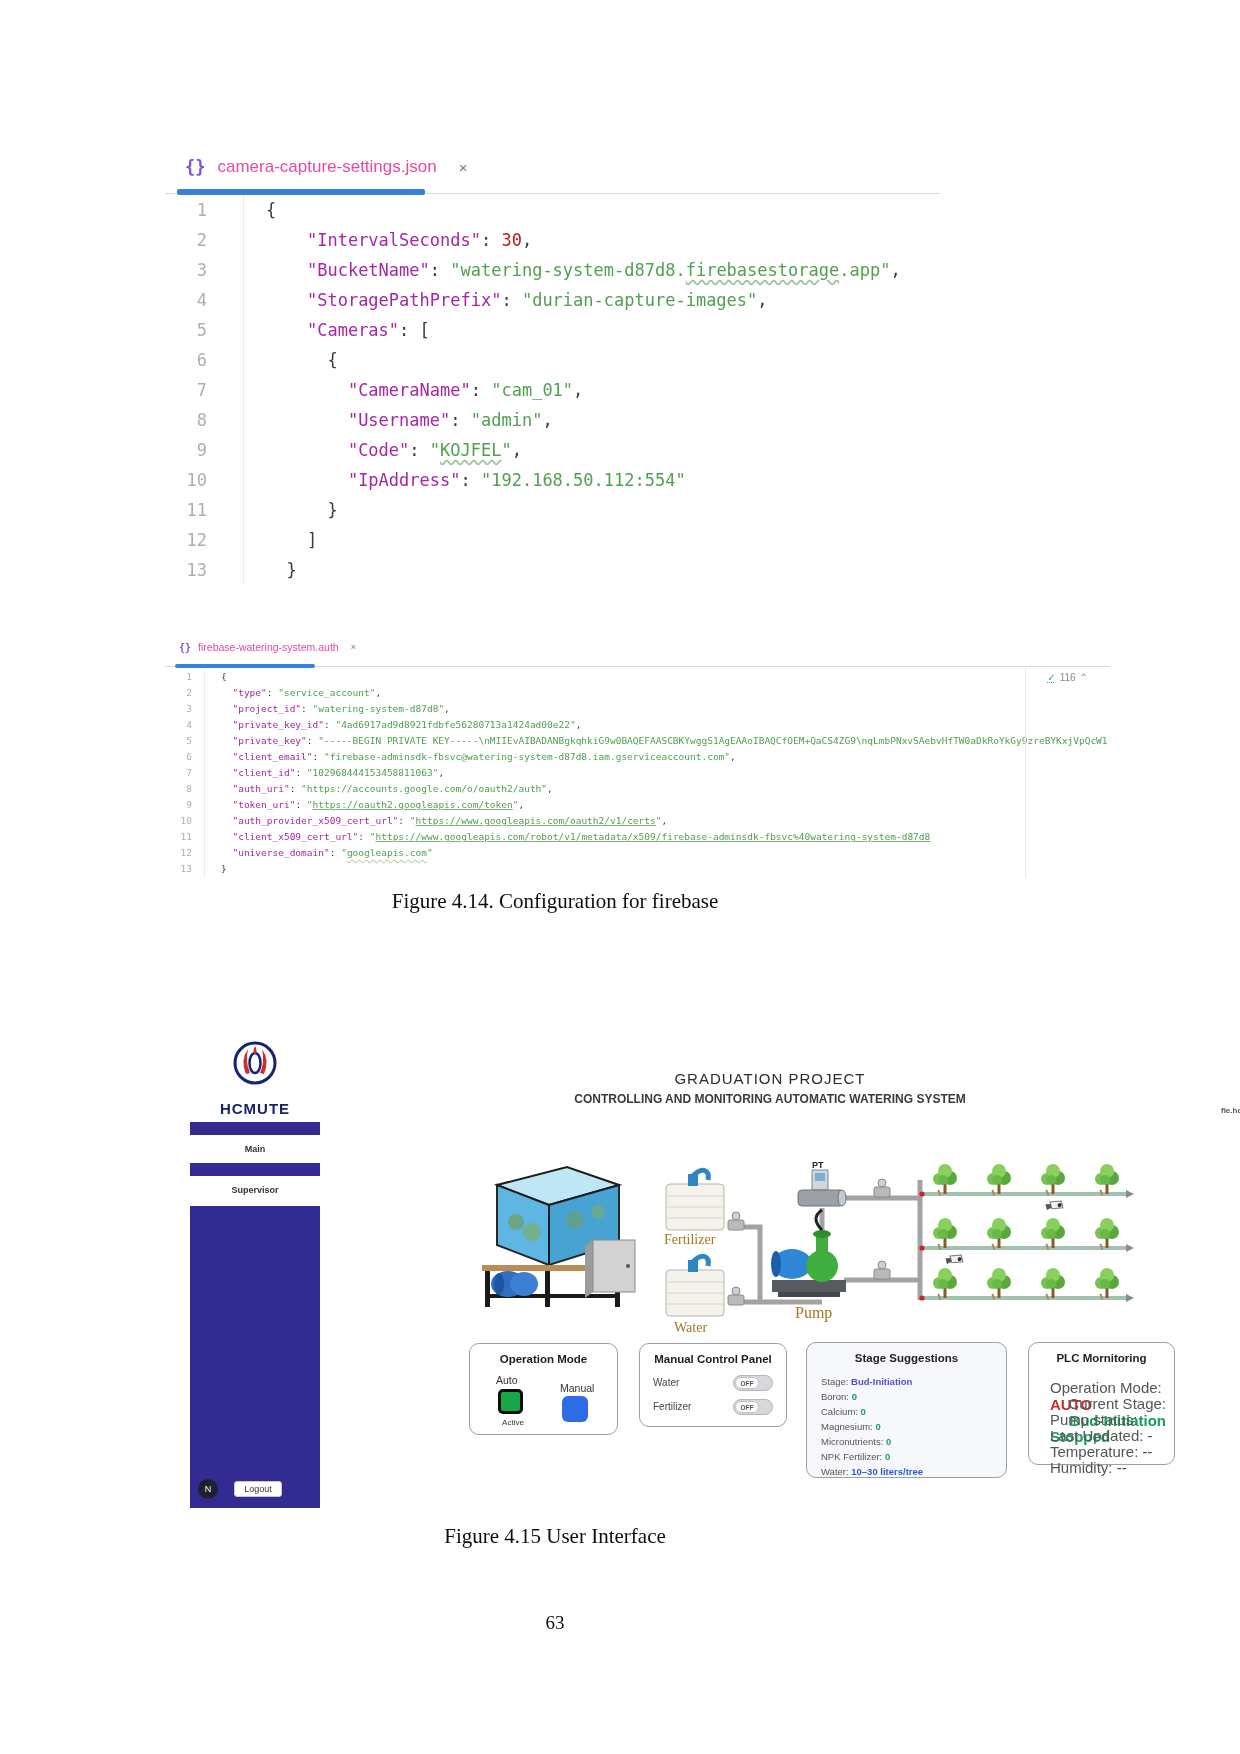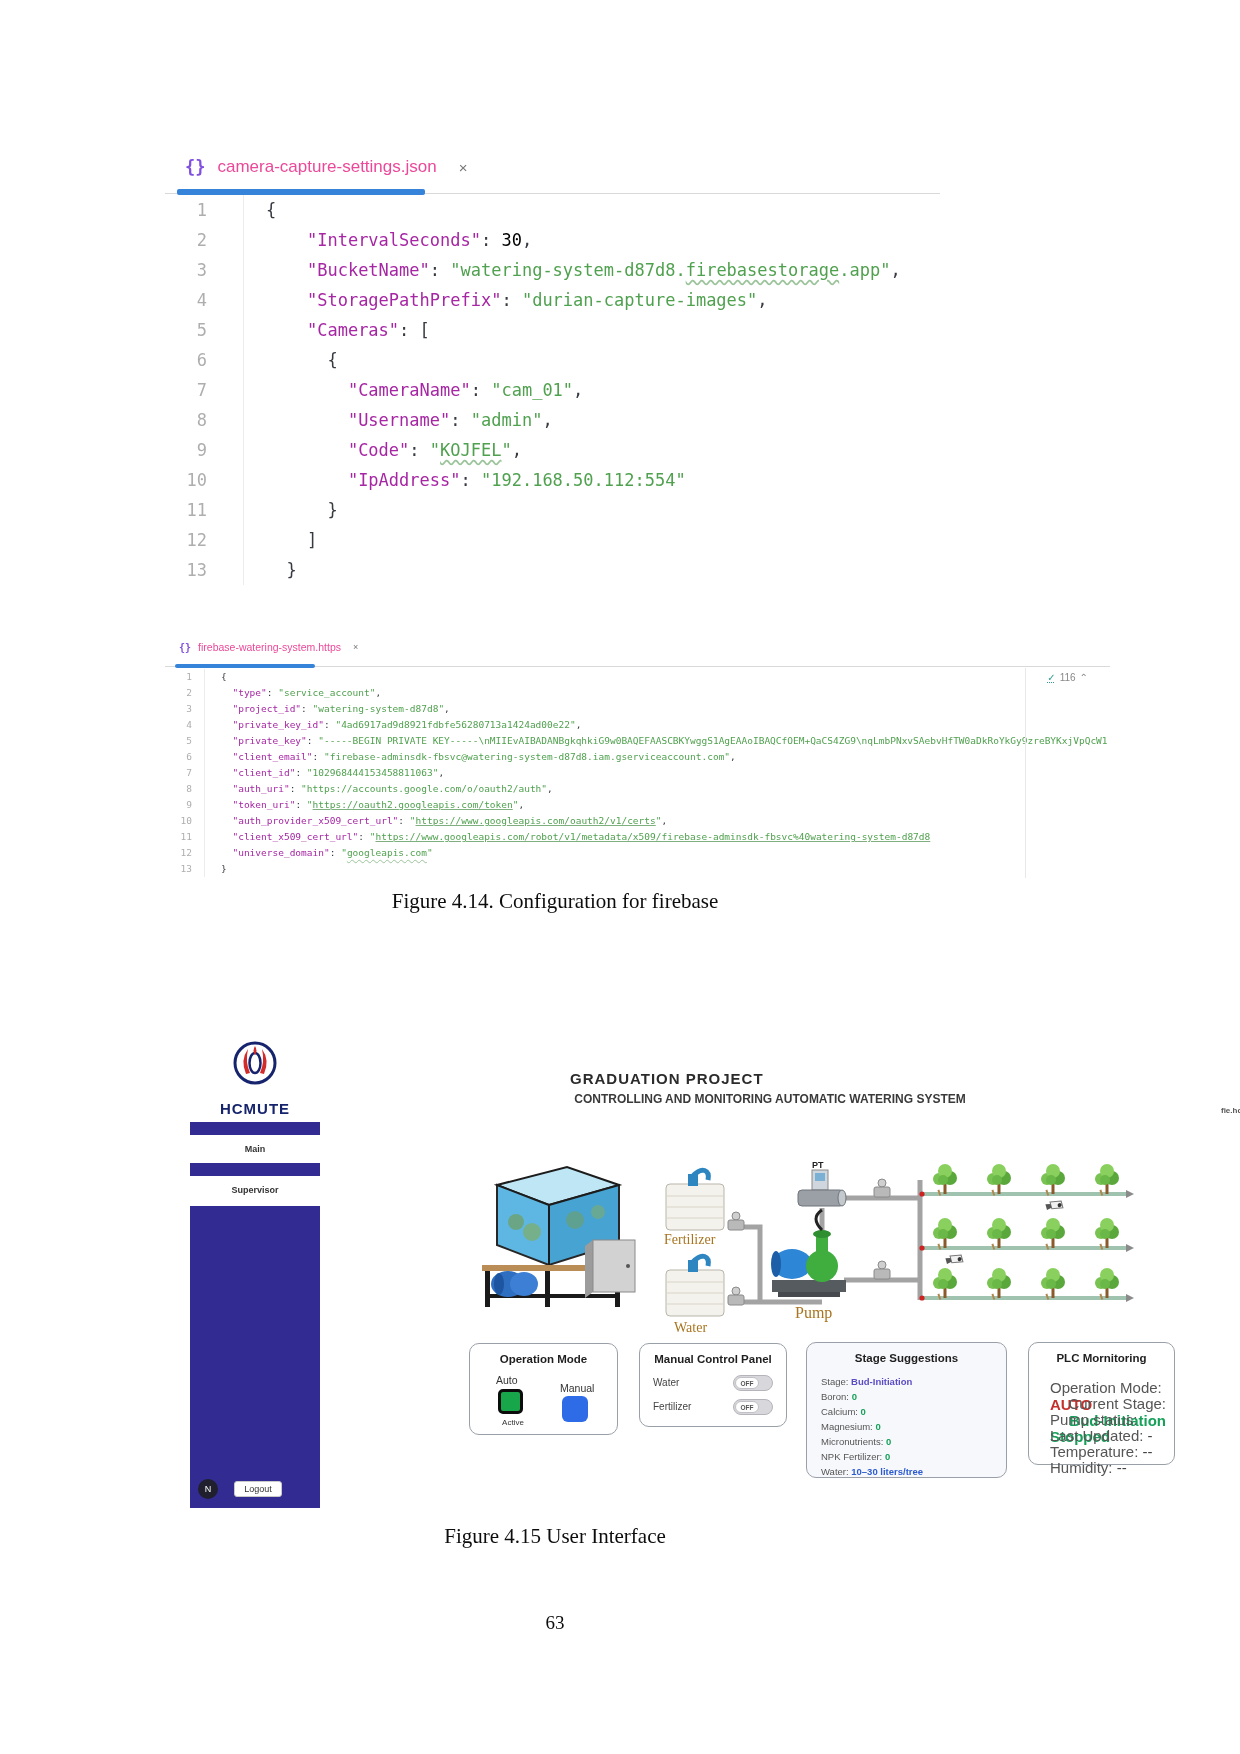--- a/index.html
+++ b/index.html
@@ -14,21 +14,21 @@
   .braces-icon { color:#8250df; font-family:"DejaVu Sans Mono", monospace; font-weight:bold; }
   .tabname { color:#ec4899; }
   .closex { color:#777; }
   .code { position:relative; overflow:hidden; }
   .cl { display:flex; white-space:pre; }
   .ln { color:#aeaeae; text-align:right; flex:0 0 auto; font-family:"DejaVu Sans Mono", monospace; }
   .lc { font-family:"DejaVu Sans Mono", monospace; border-left:1px solid #ececec; }
   .sg-p { color:#383a42; }
   .sg-k { color:#a626a4; }
   .sg-s { color:#50a14f; }
-  .sg-n { color:#000000; }
+  .sg-n { color:#b91c1c; }
   .sg-sq { color:#50a14f; text-decoration:underline; text-decoration-style:wavy; text-decoration-color:#9bc49b; text-underline-offset:3px; }
   .sg-lnk { color:#50a14f; text-decoration:underline; text-decoration-color:#7fae7f; }
 
   .ed1 { left:165px; top:145px; width:775px; height:440px; }
   .ed1 .tabbar { height:49px; }
   .ed1 .tabrow { position:absolute; left:20px; top:12px; display:flex; align-items:center; gap:12px; font-size:17px; }
   .ed1 .braces-icon { font-size:17px; }
   .ed1 .tab-underline { left:12px; width:248px; height:6px; }
   .ed1 .closex { font-size:15px; margin-left:10px; }
   .ed1 .code { height:391px; padding-top:1px; }
@@ -64,22 +64,22 @@
   .sb-bar { height:13px; background:#322c92; }
   .sb-item { height:28px; line-height:28px; text-align:center; font-size:9px; font-weight:bold; color:#333; background:#fff; cursor:pointer; }
   .sb-fill { position:absolute; left:0; top:176px; bottom:0; width:130px; background:#322c92; }
   .sb-bottom { position:absolute; left:0; bottom:7px; width:130px; height:22px; }
   .avatar { position:absolute; left:8px; top:0; width:20px; height:20px; border-radius:50%; background:#1f1f2e;
             color:#fff; font-size:9px; text-align:center; line-height:20px; }
   .logout { position:absolute; left:44px; top:2px; width:48px; height:16px; background:#fff; border:1px solid #c9c9c9;
             border-radius:3px; font-size:9px; color:#333; font-family:"Liberation Sans", sans-serif; }
 
   .main { position:absolute; left:130px; top:0; width:860px; height:478px; }
-  .hd-title { position:absolute; left:250px; top:40px; width:400px; 
-              font-size:15px; font-weight:bold; color:#2b2b2b; letter-spacing:1px; }
+  .hd-title { position:absolute; left:250px; top:40px; width:400px; text-align:center;
+              font-size:15px; font-weight:normal; color:#2b2b2b; letter-spacing:1px; }
   .hd-sub { position:absolute; left:250px; top:62px; width:400px; text-align:center;
             font-size:12px; font-weight:bold; color:#3a3a3a; }
   .fie { position:absolute; left:895px; top:22px; width:80px; text-align:center; }
   .fie-cap { font-size:8px; font-weight:bold; color:#555; margin-top:2px; }
 
   .diagram { position:absolute; left:130px; top:130px; width:740px; height:175px; }
   .dg-label { font-family:"Liberation Serif", serif; fill:#a8741f; }
   .pt-label { font-family:"Liberation Sans", sans-serif; fill:#222; font-weight:bold; }
 
   .panel { position:absolute; border:1px solid #9aa0a8; border-radius:10px; background:#fff; }
@@ -138,21 +138,21 @@
         <div class="cl"><span class="ln">12</span><span class="lc"><span class="sg-p">    ]</span></span></div>
         <div class="cl"><span class="ln">13</span><span class="lc"><span class="sg-p">  }</span></span></div>
       </div>
   </div>
 
 
   <div class="ed ed2">
     <div class="tabbar">
       <div class="tabrow">
         <span class="braces-icon">{}</span>
-        <span class="tabname">firebase-watering-system.https</span>
+        <span class="tabname">firebase-watering-system.auth</span>
         <span class="closex">×</span>
       </div>
       <div class="sep"></div>
       <div class="tab-underline"></div>
     </div>
     <div class="status">
       <span class="chk">✓</span>
       <span>116</span>
       <span>⌃</span>
     </div>

